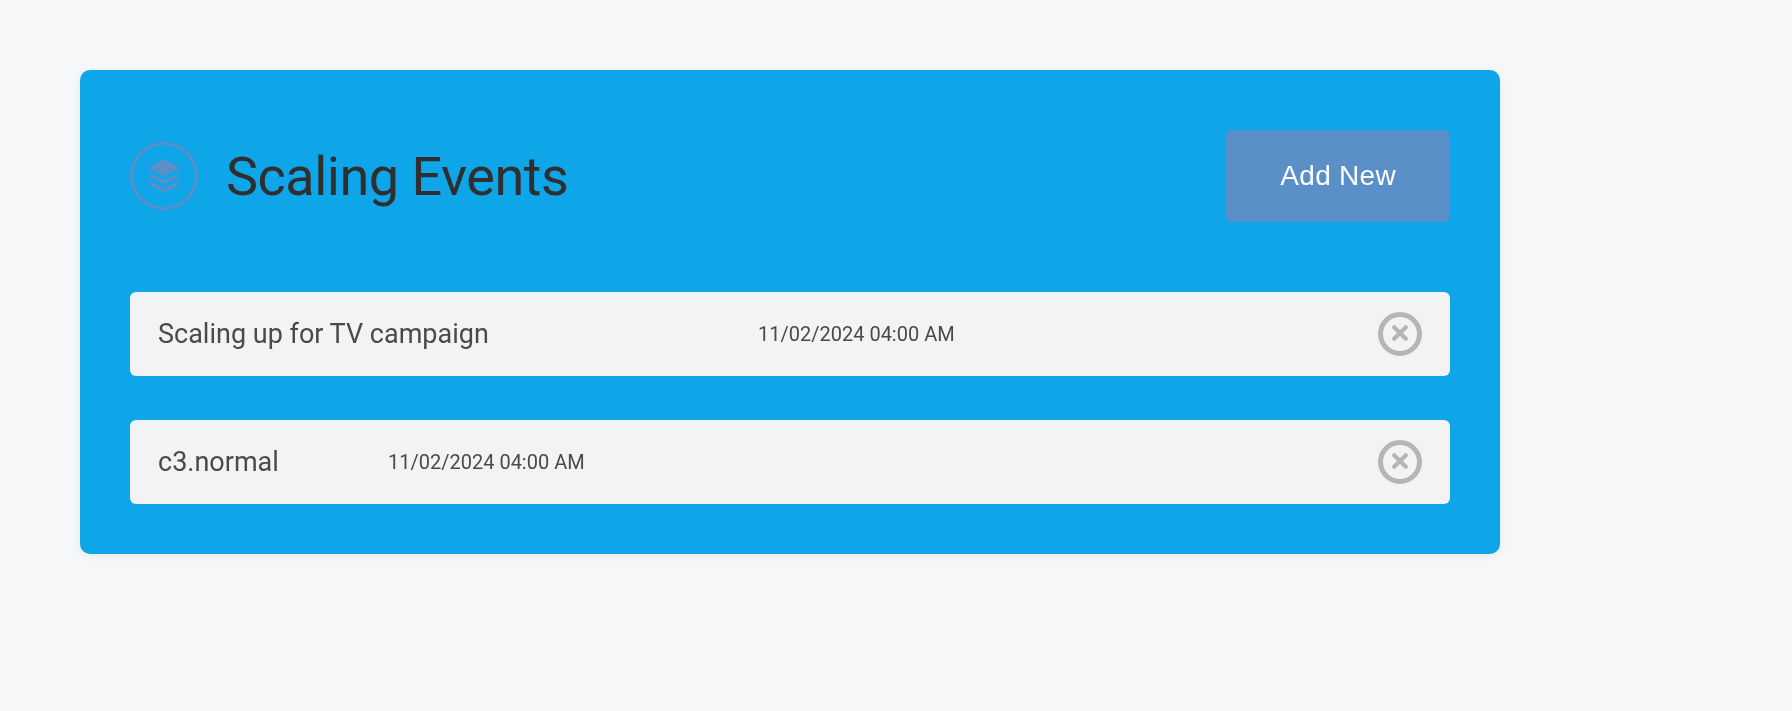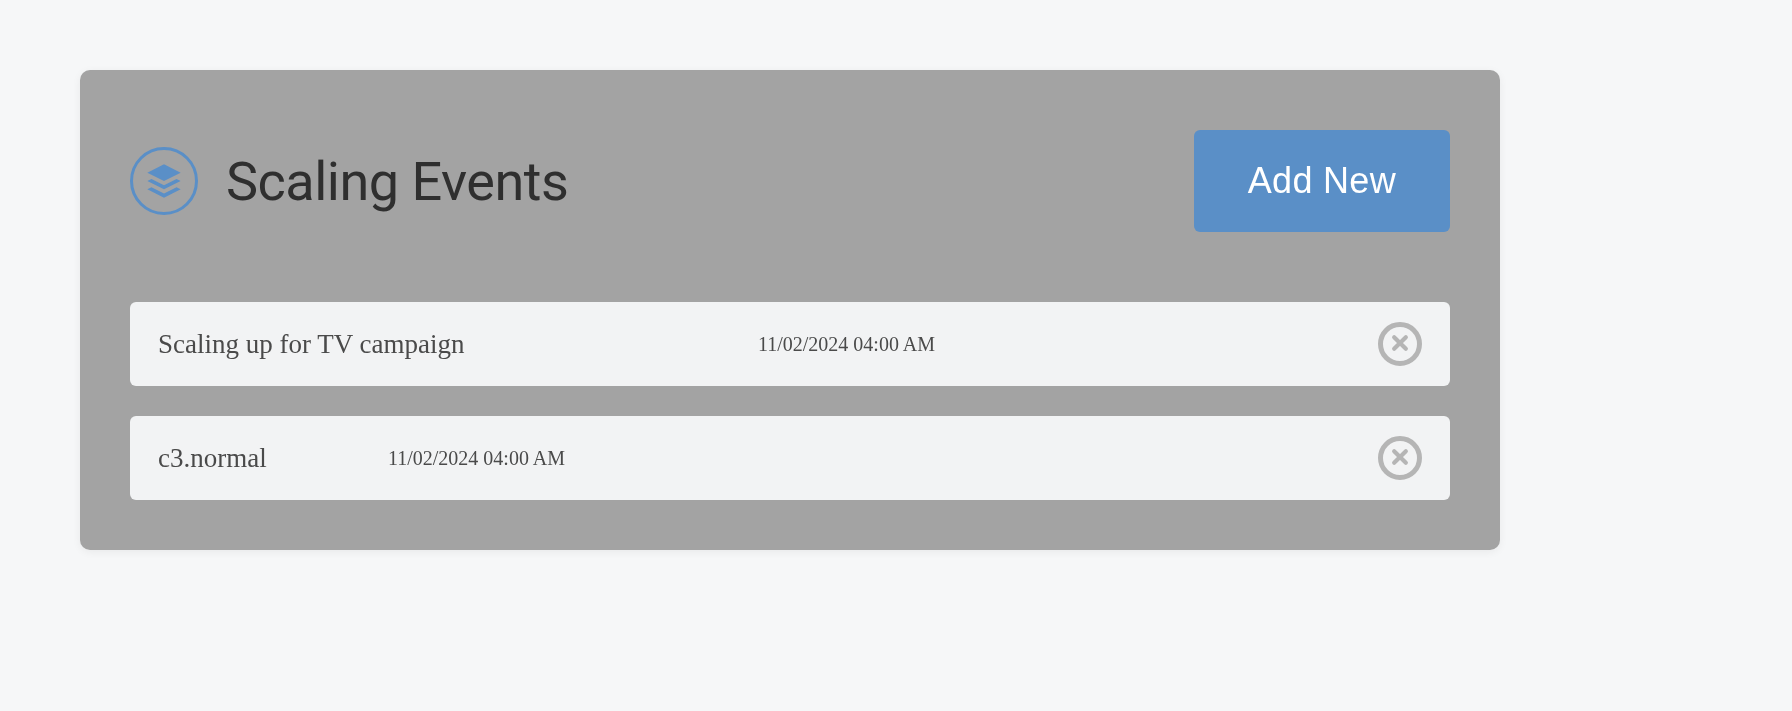--- a/index.html
+++ b/index.html
@@ -9,21 +9,21 @@
     }
     
     body {
       background-color: #f6f7f8;
       font-family: -apple-system, BlinkMacSystemFont, "Segoe UI", Roboto, "Helvetica Neue", Arial, sans-serif;
       padding: 70px 80px;
       min-width: 1792px;
     }
     
     .panel {
-      background-color: #a3a3a3;
+      background-color: #0ea5e9;
       border-radius: 10px;
       box-shadow: 0 2px 8px rgba(0,0,0,0.06);
       padding: 60px 50px 50px 50px;
       max-width: 1420px;
     }
     
     .panel-header {
       display: flex;
       align-items: center;
       justify-content: space-between;
@@ -59,31 +59,30 @@
       color: #2f2f2f;
       letter-spacing: -0.5px;
     }
     
     .btn-primary {
       background-color: #5a8fc7;
       color: #ffffff;
       border: none;
       border-radius: 6px;
       padding: 30px 54px;
-      font-size: 36px;
+      font-size: 28px;
       font-weight: 400;
       cursor: pointer;
       letter-spacing: 0.3px;
     }
     
     .event-list {
       display: flex;
       flex-direction: column;
-      gap: 30px;
-      font-family: Liberation Serif, serif;
+      gap: 44px;
     }
     
     .event-row {
       background-color: #f2f3f4;
       border-radius: 6px;
       display: flex;
       align-items: center;
       padding: 20px 28px;
       gap: 10px;
     }

